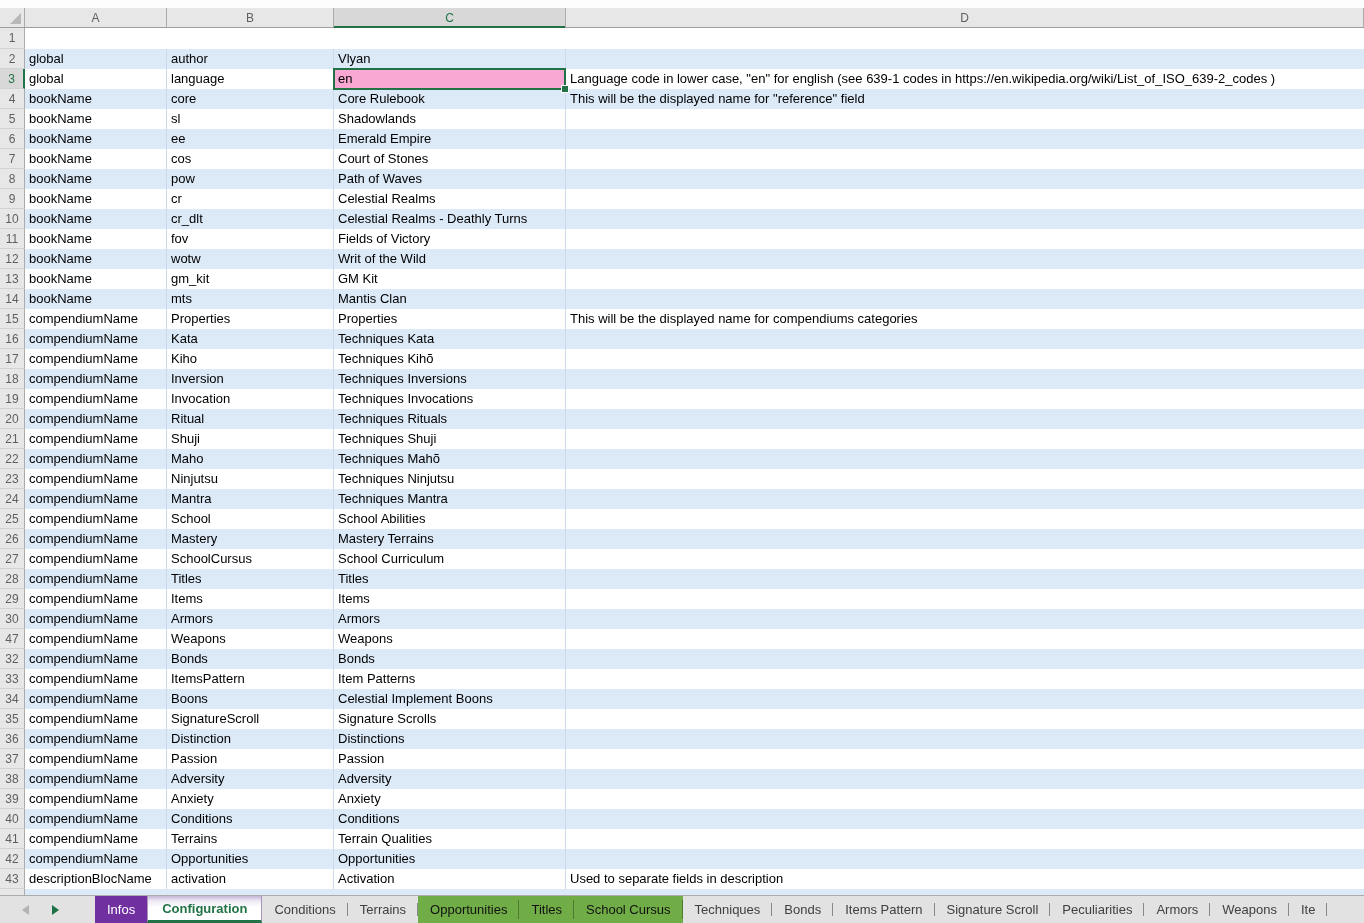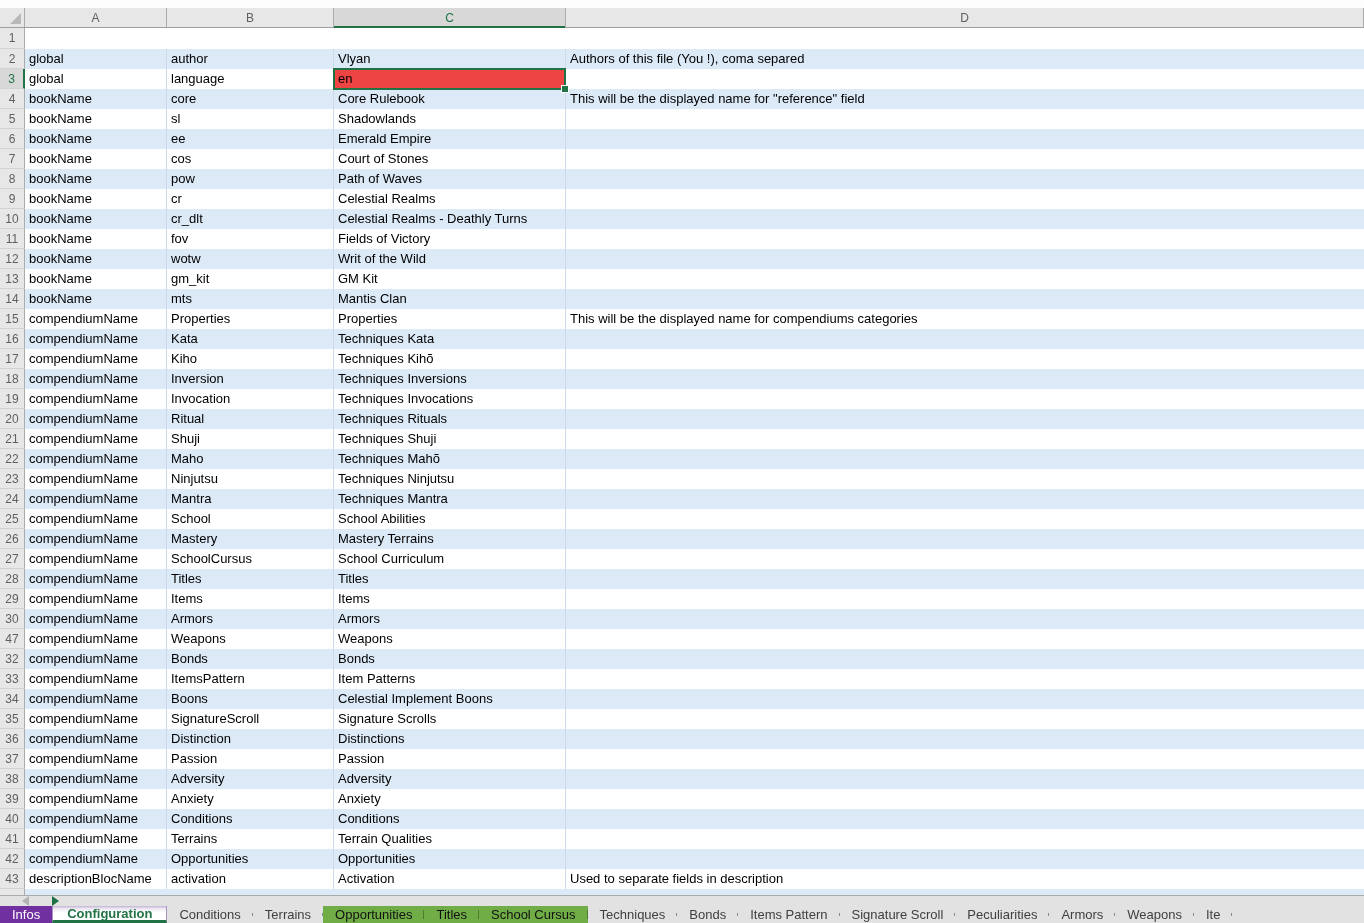--- a/index.html
+++ b/index.html
@@ -35,33 +35,33 @@
   .cell.col-d { border-right: none; }
 
   
   .headerrow { display: flex; height: 21px; }
   .headerrow .rowhdr { height: 21px; }
   .headerrow .cell { background: #5B9BD5; color: #111; font-weight: bold; font-size: 14px; line-height: 21px;
     text-align: center; border-right: 1px solid rgba(255,255,255,0.45); margin-top: 48px; }
   .headerrow .cell.col-d { border-right: none; }
 
   
-  .cell.selected { position: relative; background: #ef4444; overflow: visible; z-index: 2; }
+  .cell.selected { position: relative; background: #f9a8d4; overflow: visible; z-index: 2; }
   .cell.selected::after { content: ""; position: absolute; left: -1px; top: -1px; right: -1px; bottom: -1px;
     border: 2px solid #217346; pointer-events: none; }
   .cell.selected::before { content: ""; position: absolute; right: -4px; bottom: -4px; width: 6px; height: 6px;
     background: #217346; border: 1px solid #fff; z-index: 3; }
 
   
   .sliver { height: 6px; display: flex; }
   .sliver .shd { width: 25px; flex: none; background: #E7E7E7; border-right: 1px solid #ABABAB; }
   .sliver .sbd { flex: 1; background: #DCE9F7; }
 
   
-  .tabbar { height: 28px; background: #E2E2E2; border-top: 1px solid #ABABAB; display: flex; align-items: stretch; overflow: hidden; flex-direction: column; }
+  .tabbar { height: 28px; background: #E2E2E2; border-top: 1px solid #ABABAB; display: flex; align-items: stretch; overflow: hidden; }
   .navzone { display: flex; align-items: center; flex: none; padding-left: 22px; width: 95px; }
   .arrow { width: 0; height: 0; border-top: 5px solid transparent; border-bottom: 5px solid transparent; }
   .arrow.left { border-right: 7px solid #B3B3B3; margin-right: 23px; }
   .arrow.right { border-left: 7px solid #1E7145; }
   .tabs { display: flex; align-items: stretch; flex: 1; min-width: 0; overflow: hidden; }
   .tab { position: relative; display: flex; align-items: center; padding: 0 12px; font-size: 13px; white-space: nowrap; cursor: default; }
   .tab.plain { color: #404040; }
   .tab.plain::after { content: ""; position: absolute; right: 0; top: 7px; bottom: 7px; width: 1px; background: #8A8A8A; }
   .tab.purple { background: #7030A0; color: #fff; }
   .tab.green { background: #70AD47; color: #111; }
@@ -94,28 +94,28 @@
     <div class="cell col-c">Value</div>
   </div>
 
   <div>
 
       <div class="row band">
         <div class="rowhdr">2</div>
         <div class="cell col-a">global</div>
         <div class="cell col-b">author</div>
         <div class="cell col-c">Vlyan</div>
-        <div class="cell col-d">Authors of this file (You !), coma separed</div>
       </div>
 
       <div class="row">
         <div class="rowhdr sel">3</div>
         <div class="cell col-a">global</div>
         <div class="cell col-b">language</div>
         <div class="cell col-c selected">en</div>
+        <div class="cell col-d">Language code in lower case, "en" for english (see 639-1 codes in https://en.wikipedia.org/wiki/List_of_ISO_639-2_codes )</div>
       </div>
 
       <div class="row band">
         <div class="rowhdr">4</div>
         <div class="cell col-a">bookName</div>
         <div class="cell col-b">core</div>
         <div class="cell col-c">Core Rulebook</div>
         <div class="cell col-d">This will be the displayed name for "reference" field</div>
       </div>
 

